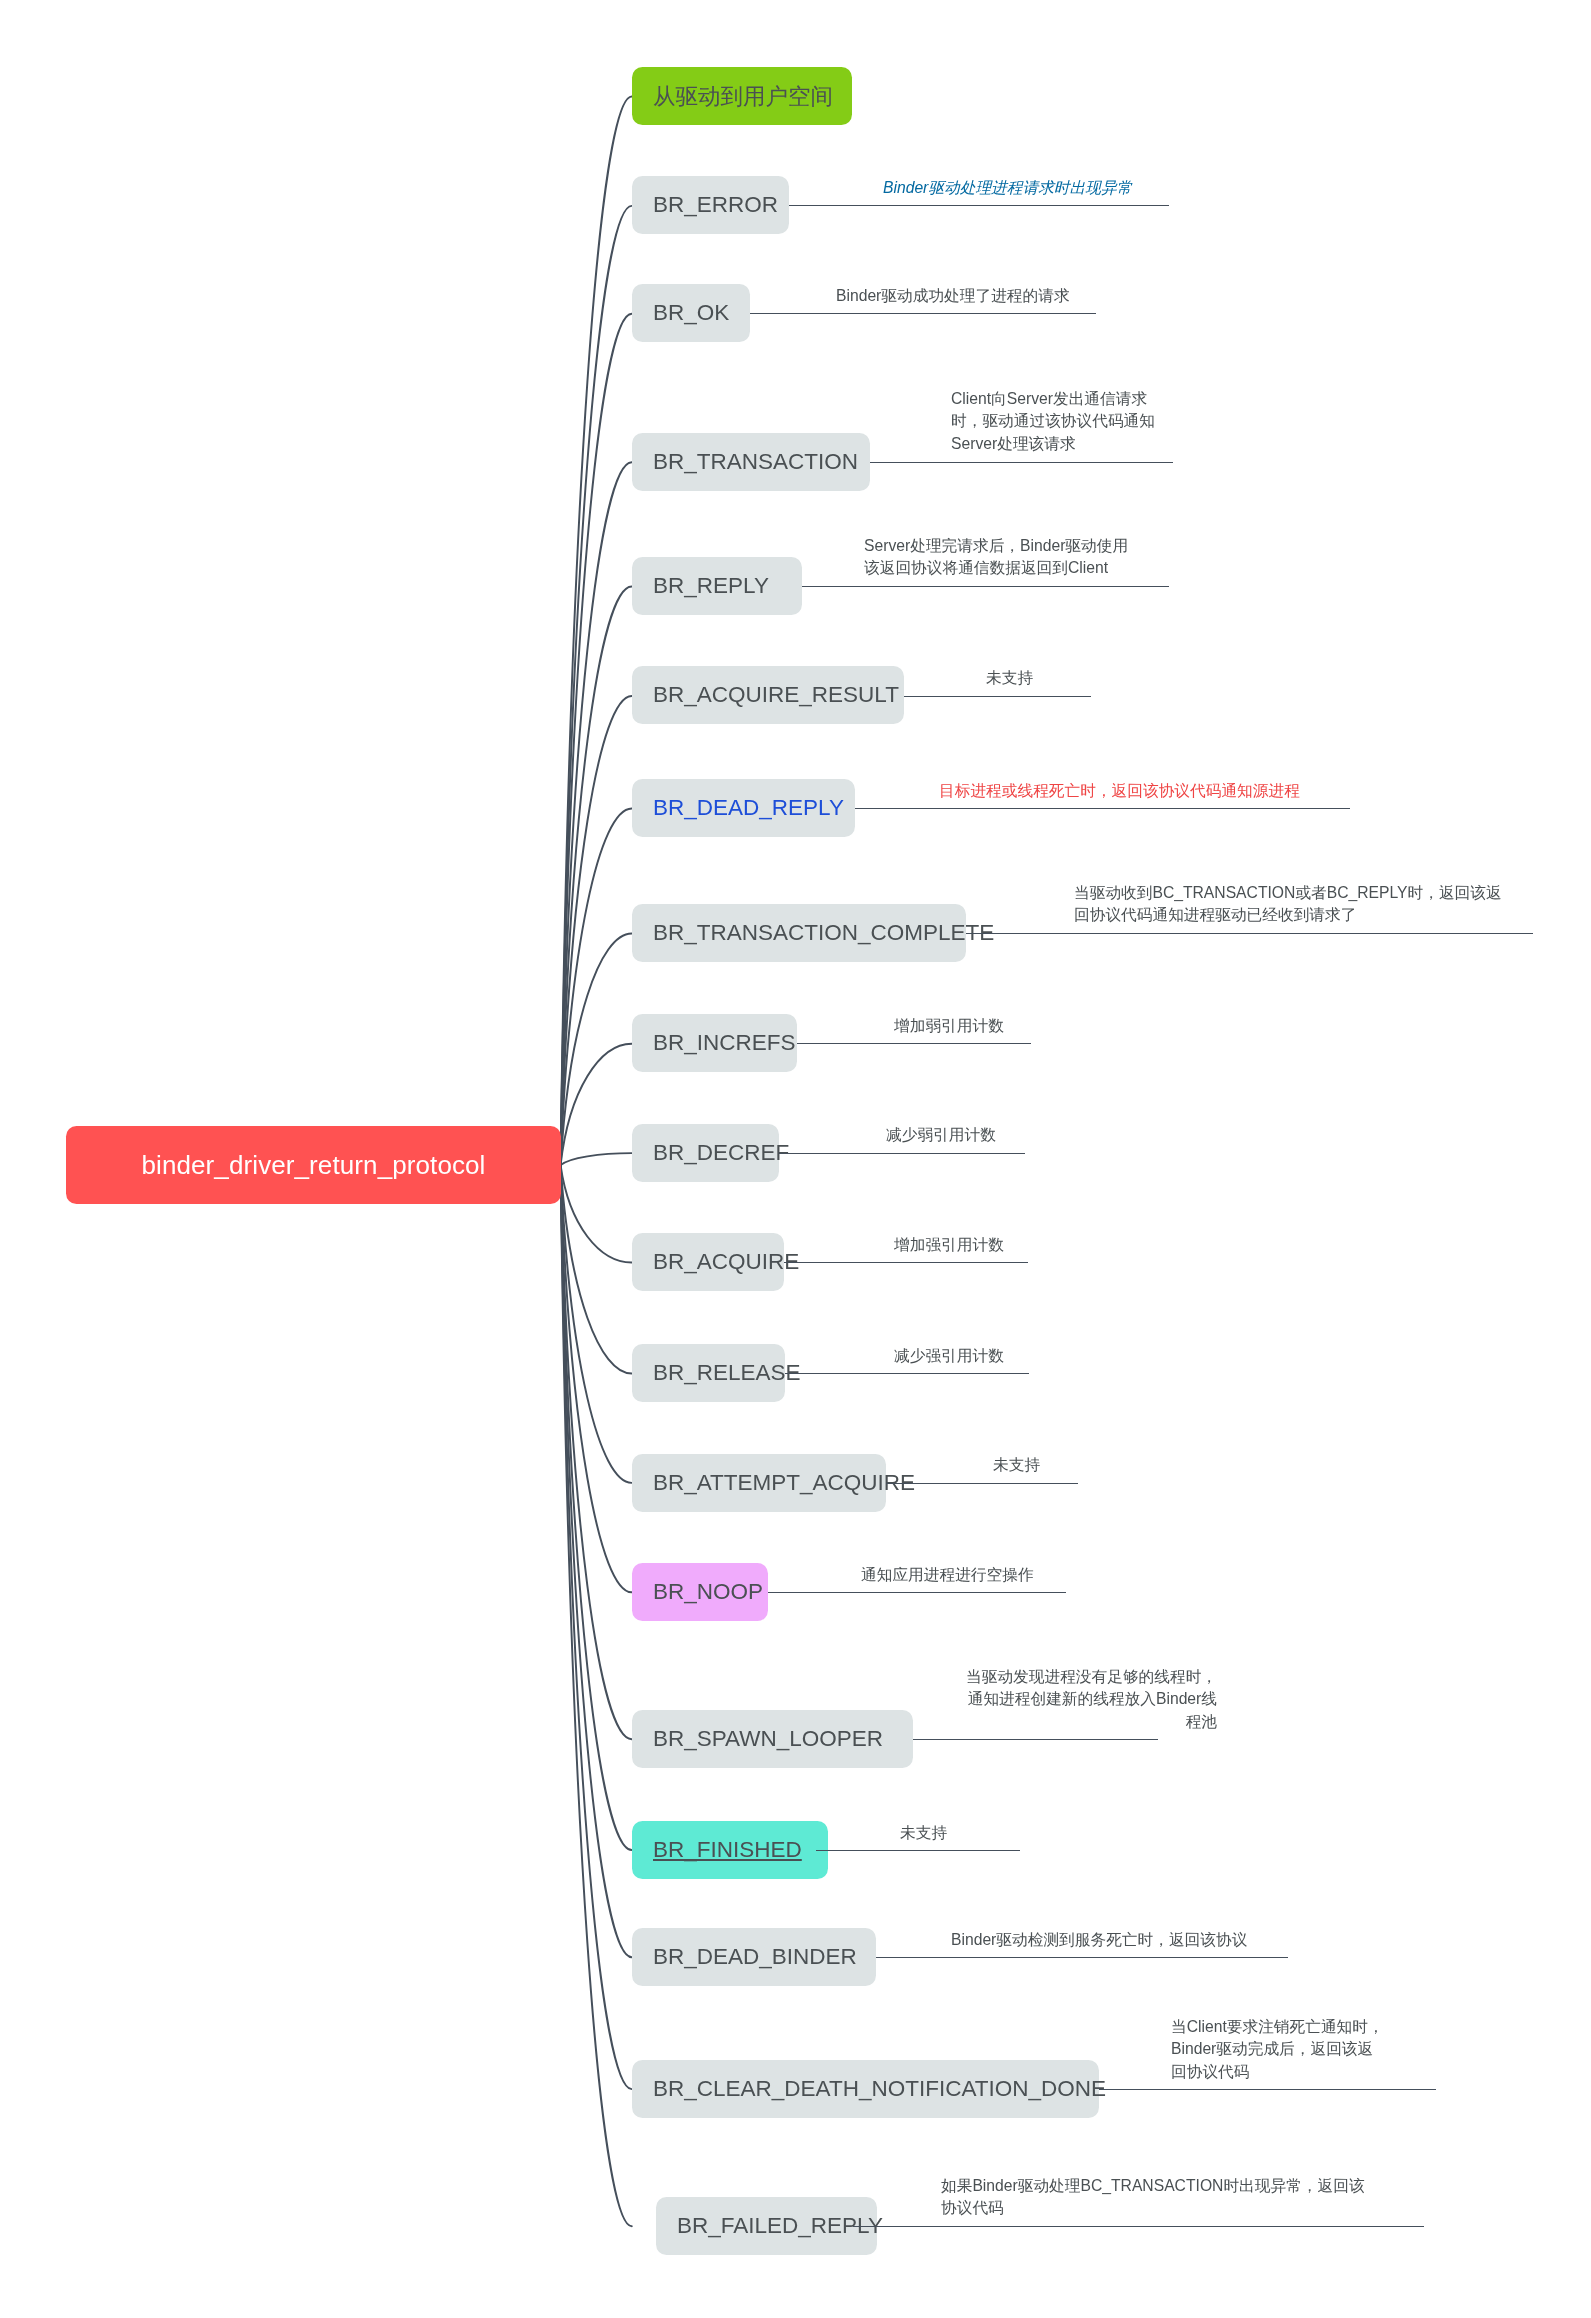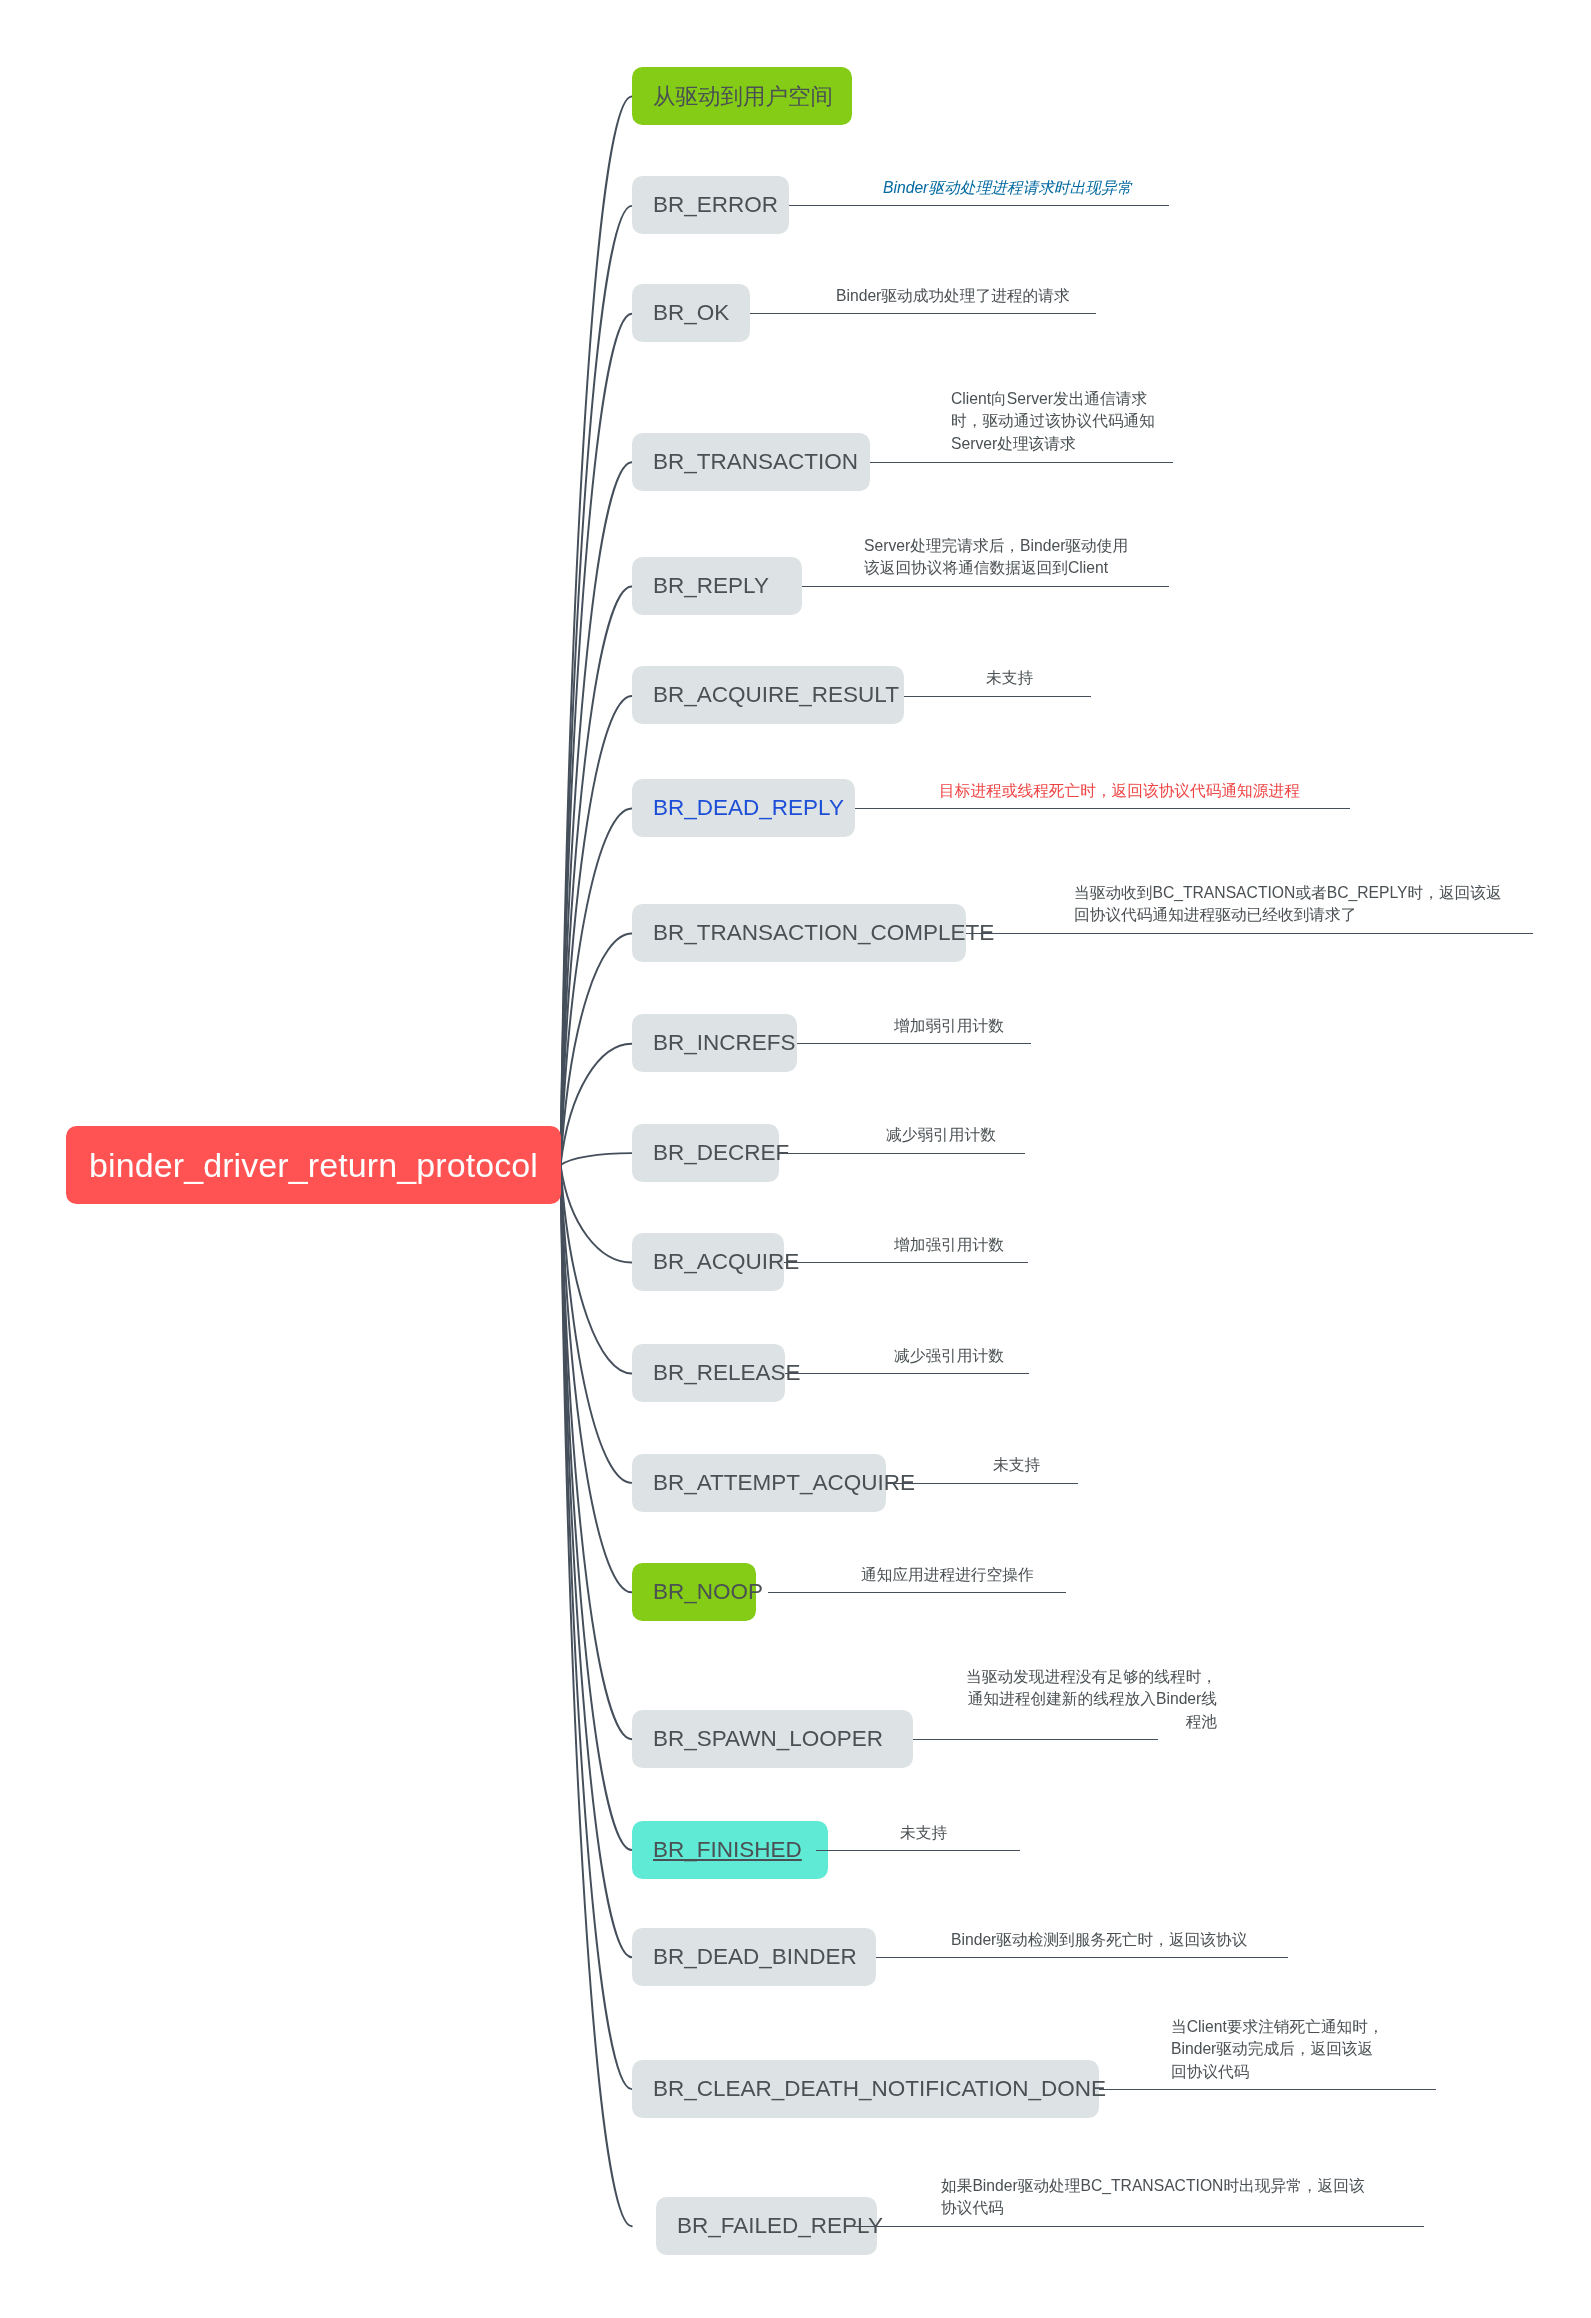--- a/index.html
+++ b/index.html
@@ -29,21 +29,21 @@
     position: absolute;
     box-sizing: border-box;
     border-radius: 10.5px;
     display: flex;
     align-items: center;
     white-space: nowrap;
   }
   .root-node {
     background: #FF5252;
     color: #ffffff;
-    font-size: 34px;
+    font-size: 26px;
     letter-spacing: 0.1px;
     padding: 7px 33px;
     border-radius: 10.5px;
     justify-content: center;
   }
   .child-node {
     background: #dde3e4;
     color: #4a5053;
     font-size: 22.5px;
     padding: 0 21px;
@@ -157,21 +157,21 @@
       <div class="node child-node" style="left: 632px; top: 1344px; width: 153px; height: 58px; background: rgb(221, 227, 228); color: rgb(74, 80, 83);">
         <span>BR_RELEASE</span>
       </div>
       <div class="descline" style="left: 785px; top: 1373px; width: 244px; border-top-color: rgb(69, 79, 91);"></div>
       <div class="desc" style="left: 894px; top: 1345px; color: rgb(74, 80, 83);">减少强引用计数</div>
       <div class="node child-node" style="left: 632px; top: 1454px; width: 254px; height: 58px; background: rgb(221, 227, 228); color: rgb(74, 80, 83);">
         <span>BR_ATTEMPT_ACQUIRE</span>
       </div>
       <div class="descline" style="left: 886px; top: 1483px; width: 192px; border-top-color: rgb(69, 79, 91);"></div>
       <div class="desc" style="left: 993px; top: 1454px; color: rgb(74, 80, 83);">未支持</div>
-      <div class="node child-node" style="left: 632px; top: 1563px; width: 124px; height: 58px; background: #84cc16; color: rgb(74, 80, 83);">
+      <div class="node child-node" style="left: 632px; top: 1563px; width: 136px; height: 58px; background: #f0abfc; color: rgb(74, 80, 83);">
         <span>BR_NOOP</span>
       </div>
       <div class="descline" style="left: 768px; top: 1592px; width: 298px; border-top-color: rgb(69, 79, 91);"></div>
       <div class="desc" style="left: 861px; top: 1564px; color: rgb(74, 80, 83);">通知应用进程进行空操作</div>
       <div class="node child-node" style="left: 632px; top: 1710px; width: 281px; height: 58px; background: rgb(221, 227, 228); color: rgb(74, 80, 83);">
         <span>BR_SPAWN_LOOPER</span>
       </div>
       <div class="descline" style="left: 913px; top: 1739px; width: 245px; border-top-color: rgb(69, 79, 91);"></div>
       <div class="desc" style="left: 966px; top: 1666px; color: rgb(74, 80, 83); text-align: right;">当驱动发现进程没有足够的线程时，
 通知进程创建新的线程放入Binder线

